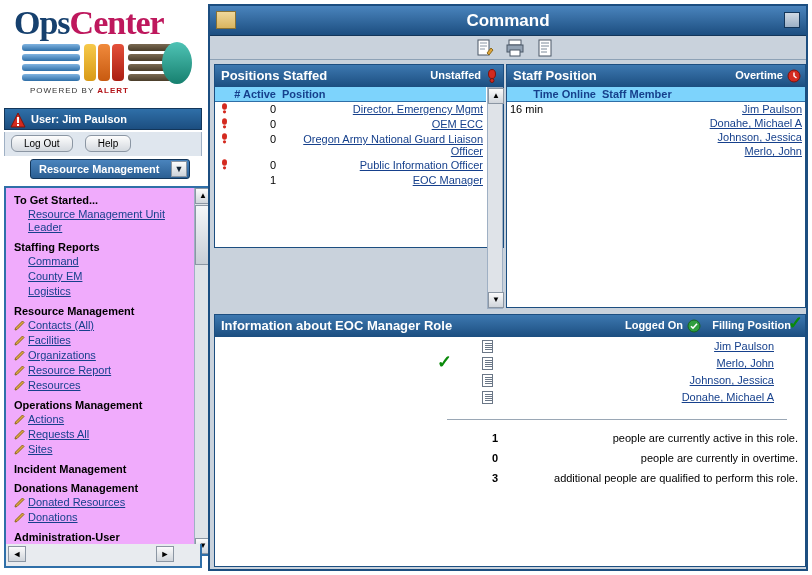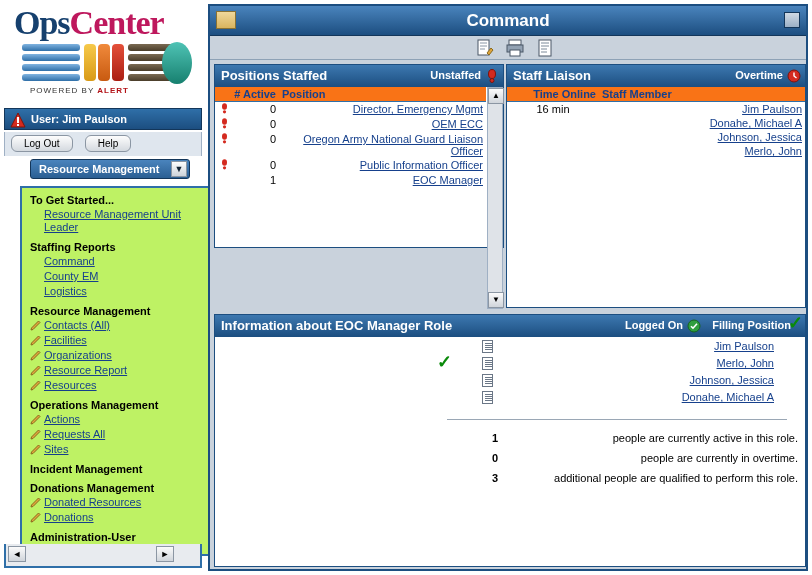--- a/index.html
+++ b/index.html
@@ -34,22 +34,22 @@
   .btnrow { position:absolute; left:4px; top:132px; width:198px; height:24px; background:#dfe6ee; border-left:1px solid #9fb0c4; border-right:1px solid #9fb0c4;}
   .gbtn { display:inline-block; margin:3px 3px 0 6px; padding:2px 12px; font-size:10px;
           background:linear-gradient(#fdfdfd,#d4d9df); border:1px solid #8b96a3; border-radius:6px; cursor:pointer; }
 
   .module-select { position:absolute; left:30px; top:159px; width:160px; height:20px;
         background:linear-gradient(#4a84bd,#2b5f93); border:1px solid #13365a; border-radius:3px;
         color:#fff; font-size:11px; font-weight:bold; line-height:18px; padding-left:8px; cursor:pointer; }
   .module-select .caret { position:absolute; right:2px; top:1px; width:16px; height:16px;
         background:linear-gradient(#fdfdfd,#cdd3da); border:1px solid #8b96a3; color:#123; text-align:center; line-height:15px; font-size:9px; }
 
-  .navpane { position:absolute; left:20px; top:186px; width:208px; height:370px;
-             background:#bef264; border:2px solid #2f6fa8; overflow:hidden; }
+  .navpane { position:absolute; left:4px; top:186px; width:208px; height:370px;
+             background:#f0abfc; border:2px solid #2f6fa8; overflow:hidden; }
   .navinner { position:absolute; left:0; top:0; width:178px; padding:6px 4px 4px 8px; }
   .nav-h { font-weight:bold; font-size:11px; margin:7px 0 2px 0; color:#000; }
   .nav-h.first { margin-top:0; }
   .nav-li { position:relative; padding-left:14px; margin:2px 0; line-height:13px; }
   .nav-li a { color:#16408c; text-decoration:underline; font-size:11px; cursor:pointer; }
   .pencil { position:absolute; left:0; top:1px; width:11px; height:11px; }
 
   .navscroll { position:absolute; right:0; top:0; width:16px; height:366px; background:#dfe3e8; border-left:1px solid #9fb0c4; }
   .sb-btn { width:16px; height:16px; background:linear-gradient(#fbfbfb,#d0d5db); border:1px solid #8b96a3; font-size:8px; text-align:center; line-height:13px; cursor:pointer; }
   .sb-thumb { position:absolute; left:0; top:17px; width:16px; height:60px; background:linear-gradient(#f4f6f8,#c8ced6); border:1px solid #8b96a3; cursor:pointer; }
@@ -73,21 +73,21 @@
   .panel { position:absolute; background:#fff; }
 
   .panel-head { height:22px; background:linear-gradient(#3d78b0,#1c4e80); color:#fff;
                 font-weight:bold; font-size:13px; position:relative; }
   .panel-head .lbl { position:absolute; left:6px; top:3px; }
   .panel-head .rlbl { position:absolute; right:22px; top:4px; font-size:11px; }
   .rowlink { color:#16408c; text-decoration:underline; cursor:pointer; font-size:11px; }
 
   table.grid { border-collapse:collapse; width:100%; font-size:11px; }
   table.grid td { padding:1px 3px; vertical-align:top;text-align:right; }
-  table.grid th { padding:1px 3px; color:#16408c; font-size:11px; font-weight:bold; text-align:left; border-bottom:1px solid #2f6fa8; background:#f97316;}
+  table.grid th { padding:1px 3px; color:#16408c; font-size:11px; font-weight:bold; text-align:left; border-bottom:1px solid #2f6fa8; background:#7dd3fc;}
 
   .vscroll { position:absolute; width:16px; background:#dfe3e8; border:1px solid #9fb0c4; }
 
   .checkmark { color:#0a8a0a; font-size:18px; font-weight:bold; line-height:14px; }
   .statnum { font-weight:bold; font-size:11px; }
 
   .tiny-doc { display:inline-block; width:11px; height:13px; background:#fff; border:1px solid #6b7787; position:relative; }
   .tiny-doc:after { content:""; position:absolute; left:2px; top:2px; width:7px; height:1px; box-shadow:0 2px 0 #6b7787, 0 4px 0 #6b7787, 0 6px 0 #6b7787; background:#6b7787; }
 
   .bang { width:7px; height:11px; display:inline-block; }
@@ -292,36 +292,36 @@
           </table>
       </div>
       <div class="vscroll" style="right:0;top:22px;height:222px;">
         <div class="sb-btn">▲</div>
         <div class="sb-btn" style="position:absolute;bottom:0;left:0;">▼</div>
       </div>
     </div>
 
     <div class="panel" style="left:296px; top:58px; width:300px; height:244px; border:1px solid #1c4e80;">
       <div class="panel-head">
-        <span class="lbl">Staff Liaison</span>
+        <span class="lbl">Staff Position</span>
         <span class="rlbl">Overtime</span>
         <svg style="position:absolute;right:4px;top:4px;" width="14" height="14" viewBox="0 0 14 14">
           <circle cx="7" cy="7" r="6" fill="#d42a1f" stroke="#7d140d"></circle>
             <path d="M7 3.5V7l2.5 2" stroke="#fff" stroke-width="1.4" fill="none"></path>
         </svg>
       </div>
       <div style="position:absolute;left:0;top:22px;right:0;bottom:0;background:#fff;overflow:hidden;">
         <table class="grid">
           <tbody>
               <tr>
             <th style="width:92px;text-align:right;margin-left:44px;">Time Online</th>
             <th>Staff Member</th>
           </tr>
           <tr>
-            <td style="text-align:center;">16 min</td>
+            <td style="text-align:left;">16 min</td>
             <td><span class="rowlink">Jim Paulson</span></td>
           </tr>
           <tr>
             <td style="text-align:right;"></td>
             <td><span class="rowlink">Donahe, Michael A</span></td>
           </tr>
           <tr>
             <td style="text-align:right;"></td>
             <td><span class="rowlink">Johnson, Jessica</span></td>
           </tr>

